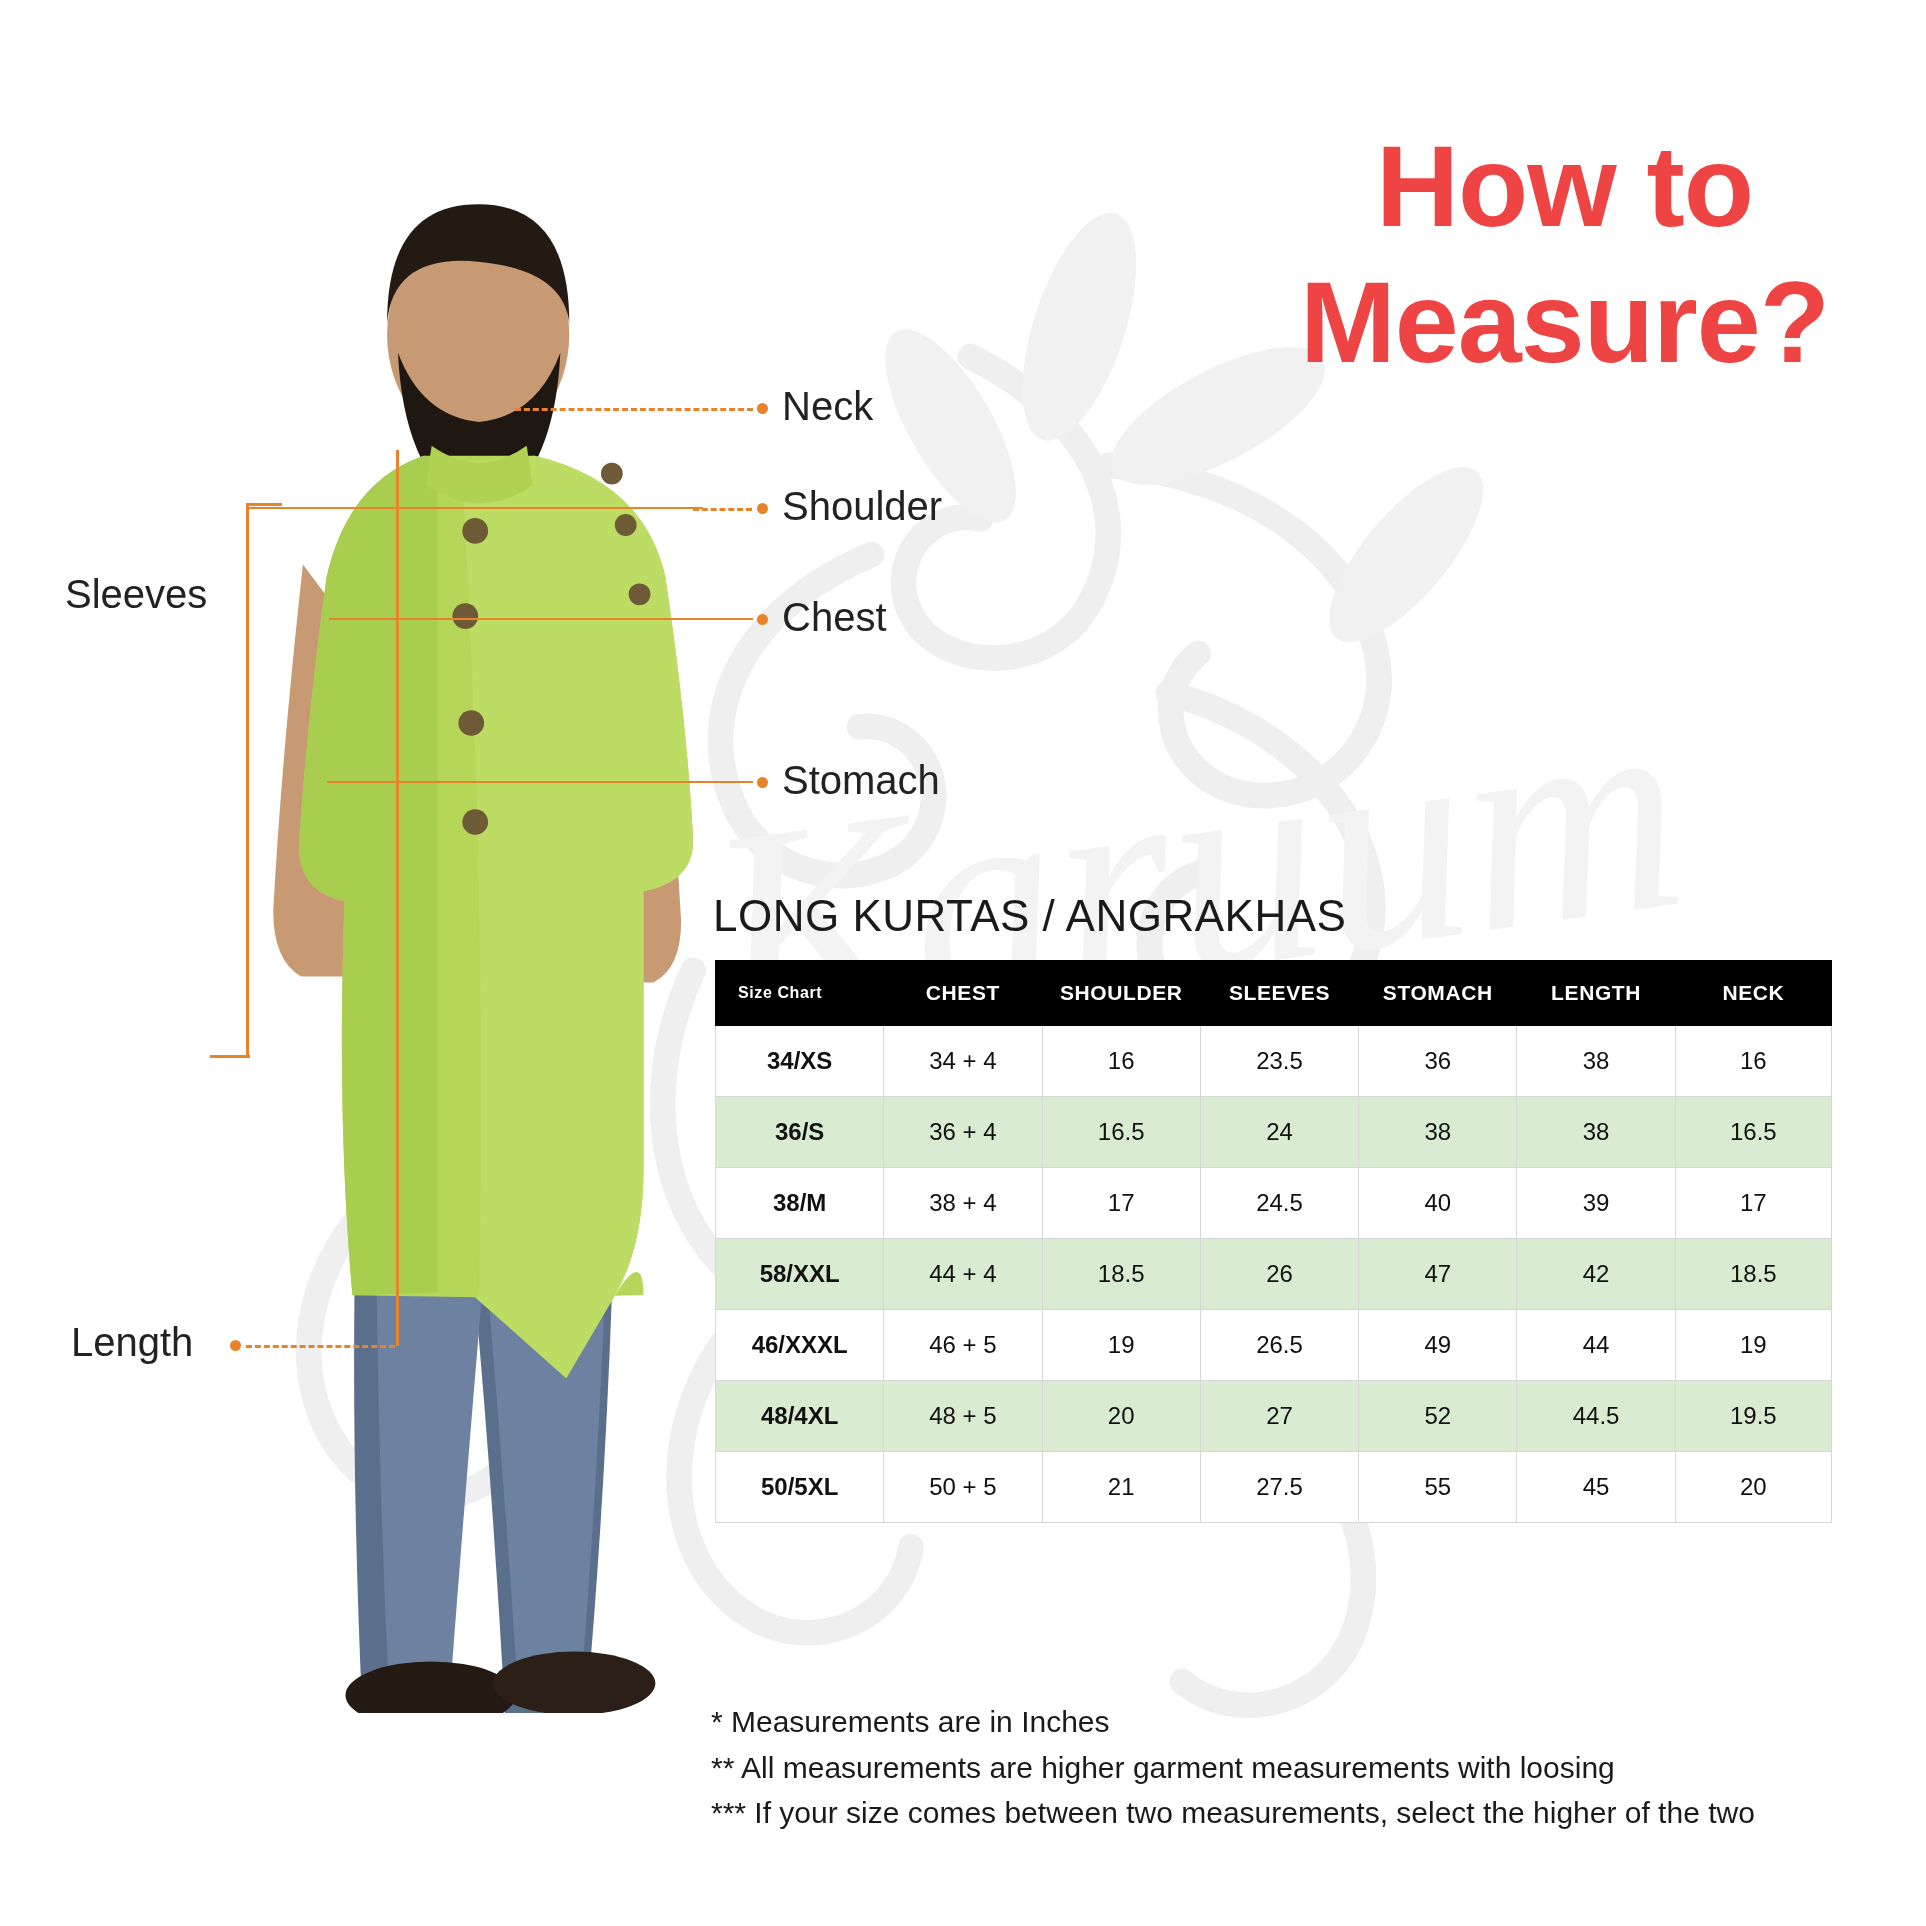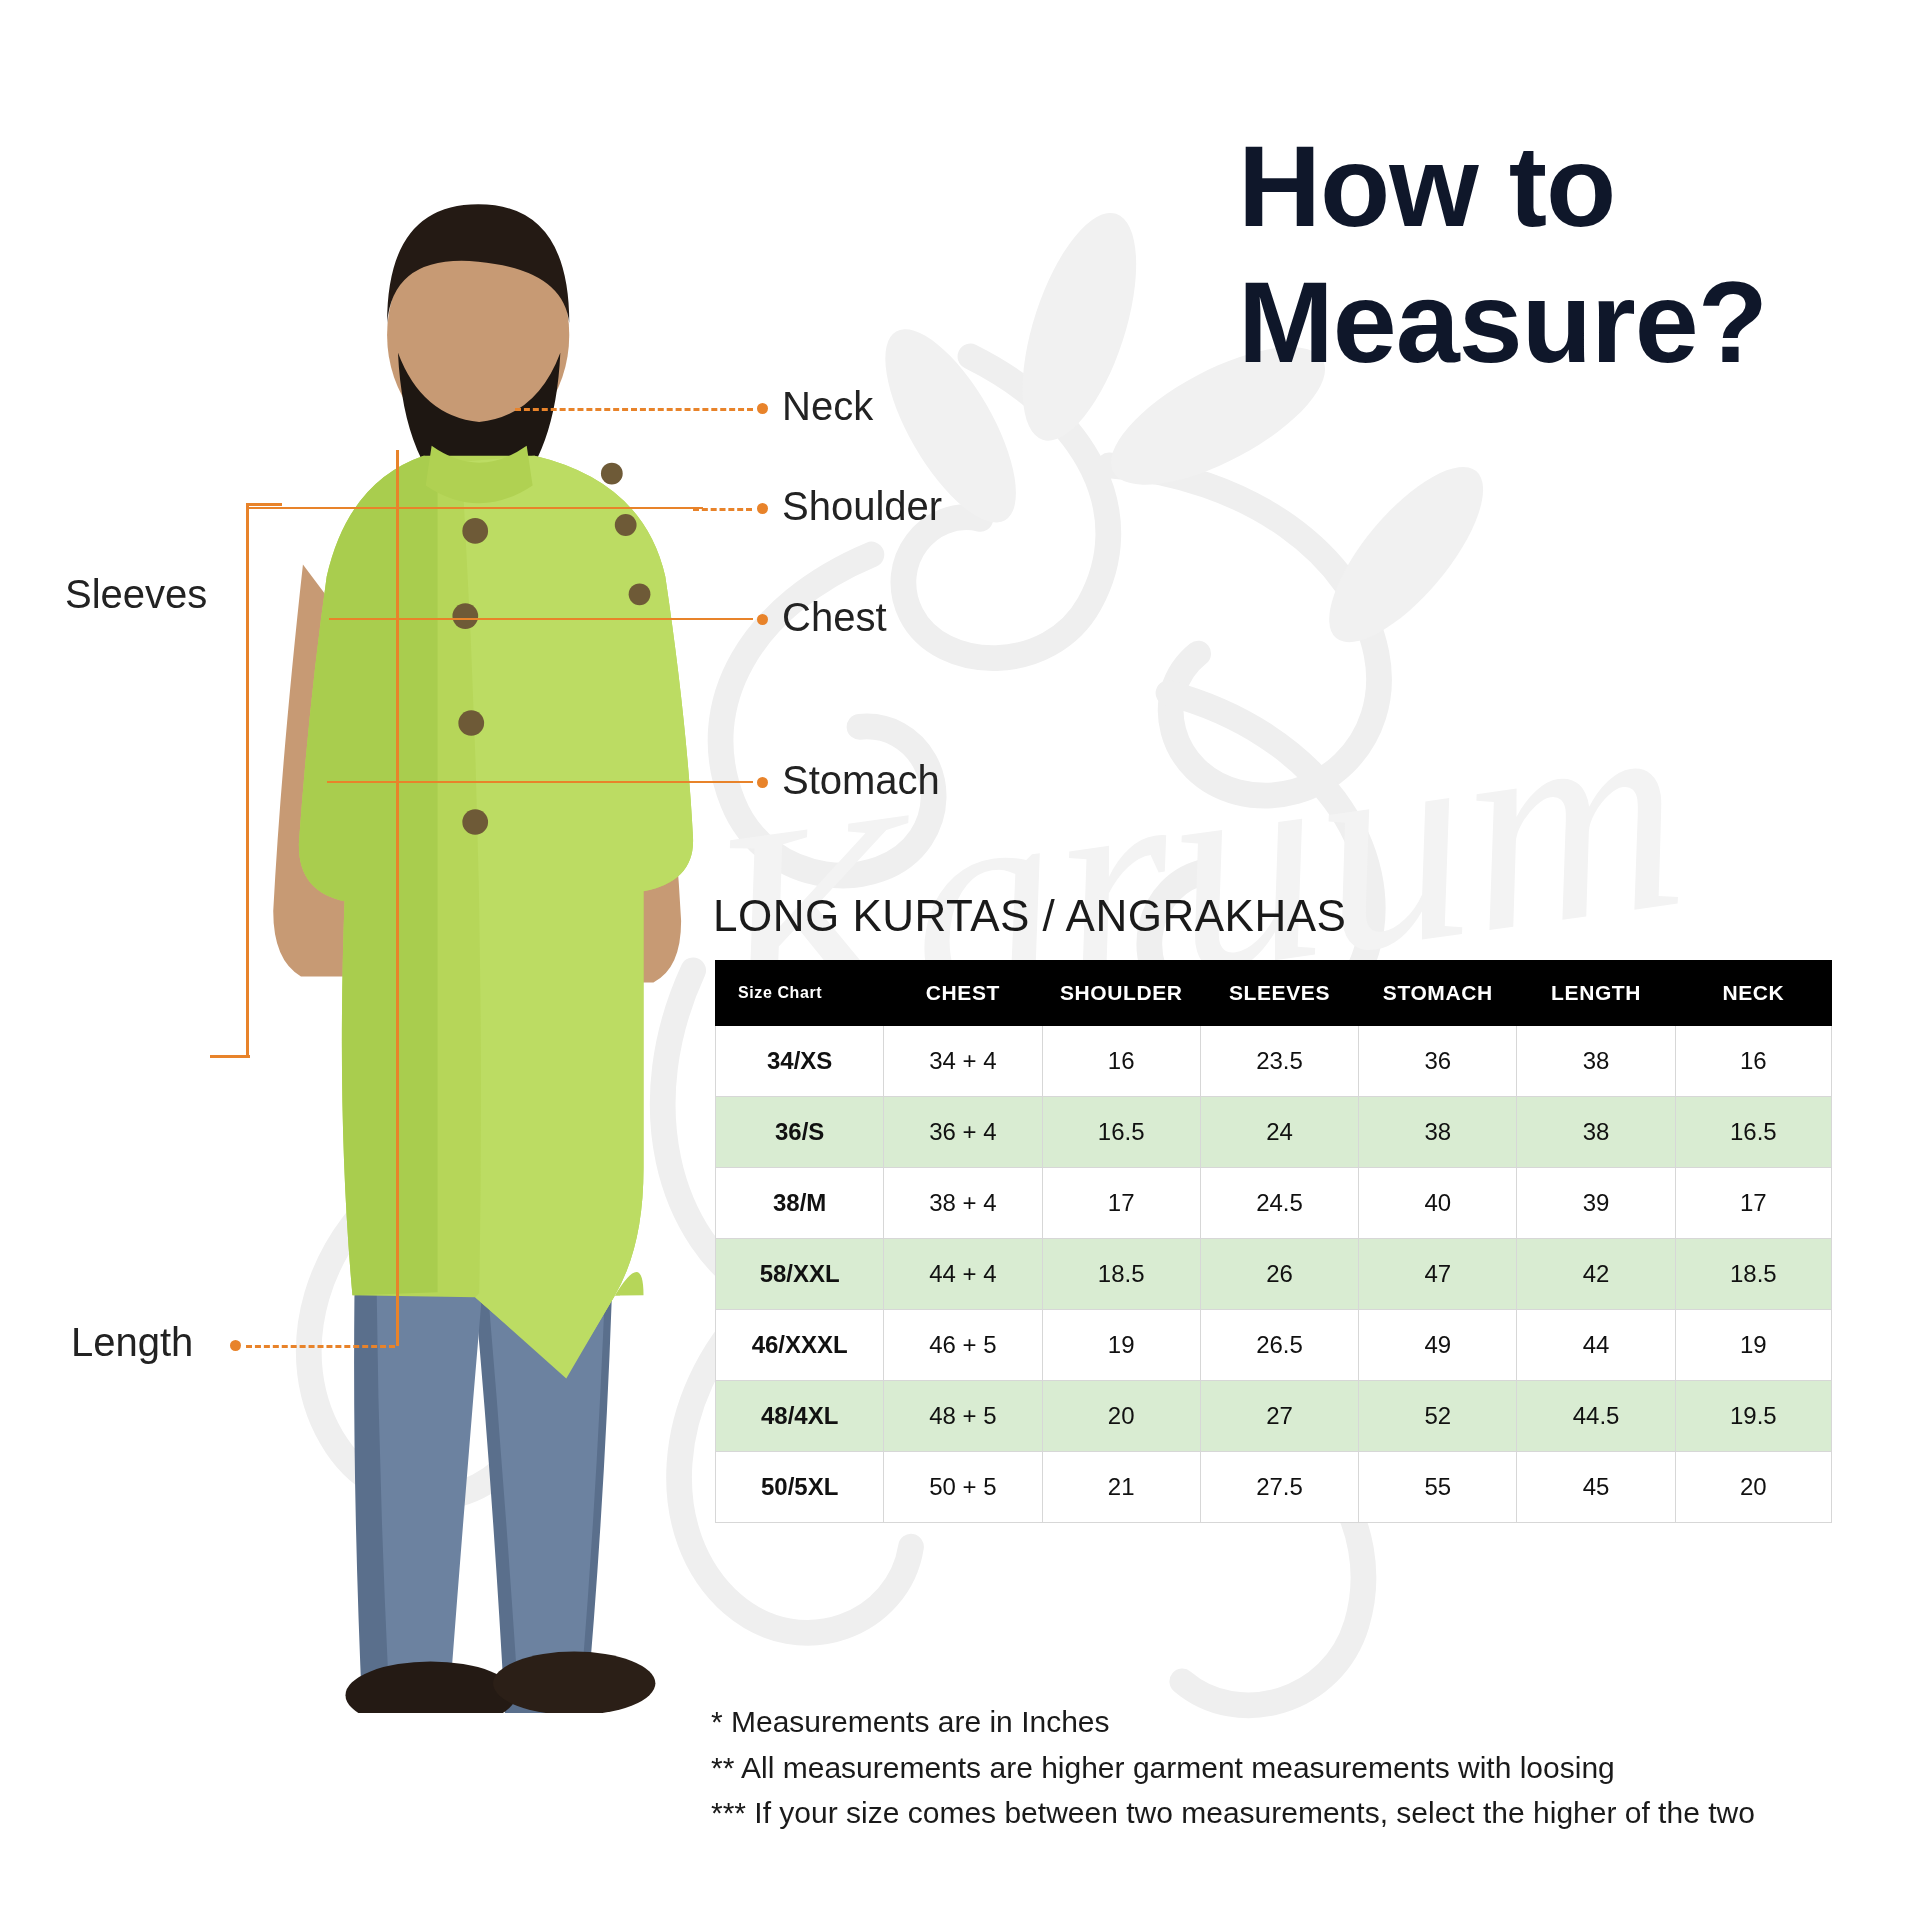--- a/index.html
+++ b/index.html
@@ -22,22 +22,22 @@
     width: 1927px; height: 1927px;
     pointer-events: none;
   }
 
   
   #title {
     position: absolute;
     left: 1238px;
     top: 119px;
     width: 653px;
-    text-align: left;
-    color: #0f172a;
+    text-align: center;
+    color: #ef4444;
     font-size: 115px;
     font-weight: bold;
     line-height: 1.18;
     letter-spacing: -1px;
   }
 
   
   #model-figure {
     position: absolute;
     left: 178px;

